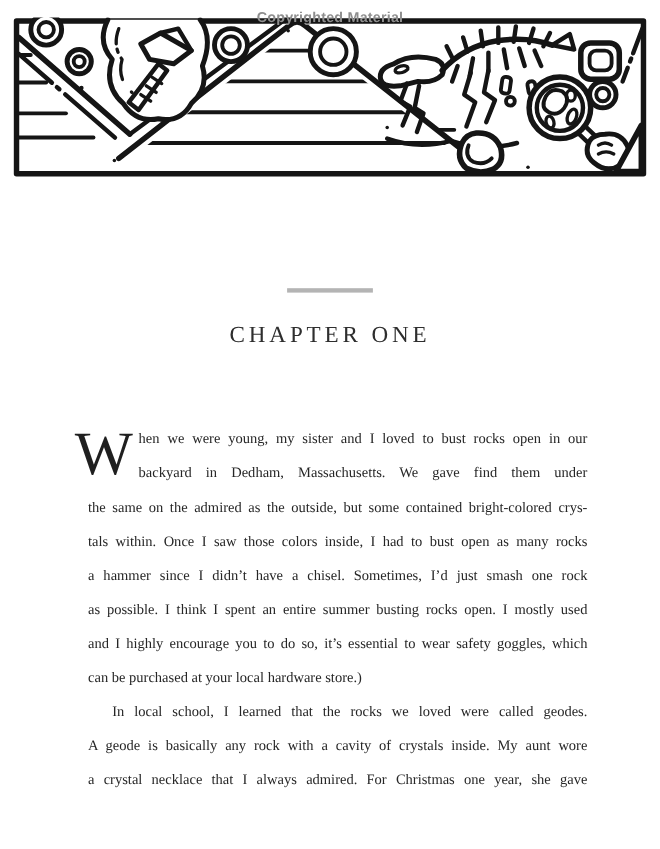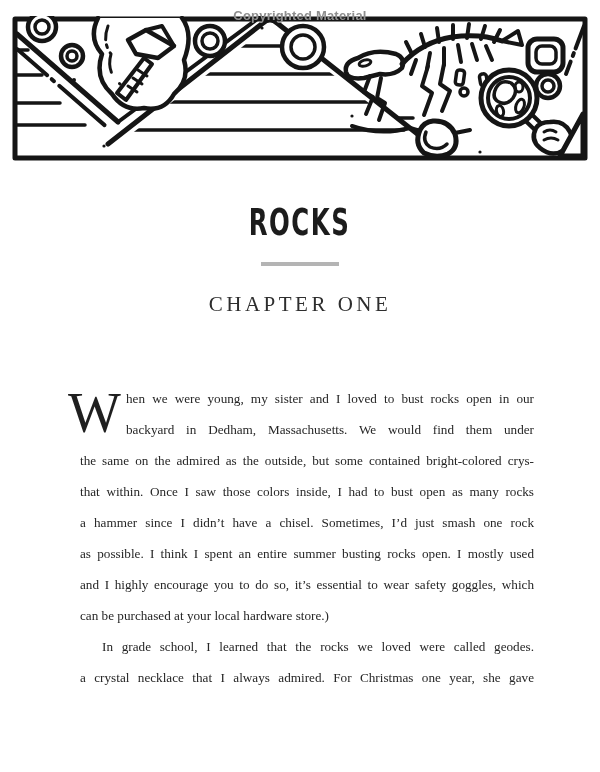--- a/index.html
+++ b/index.html
@@ -172,37 +172,35 @@
     </g>
 
     <g fill="#151515" stroke="none">
       <circle cx="250" cy="12" r="1.6"></circle>
         <circle cx="340" cy="100" r="1.6"></circle>
       <circle cx="468" cy="136" r="1.6"></circle>
         <circle cx="92" cy="130" r="1.6"></circle>
     </g>
   </svg>
 
-  <div class="chapter-title">
-    <span>ROCKS</span>
-  </div>
 
   <div class="divider"></div>
 
   <div class="chapter-heading">CHAPTER ONE</div>
 
   <div class="bodytext">
     <div class="dropcap">W</div>
     <div class="bl">hen we were young, my sister and I loved to bust rocks open in our</div>
-    <div class="bl">backyard in Dedham, Massachusetts. We would find them under</div>
+    <div class="bl">backyard in Dedham, Massachusetts. We gave find them under</div>
     <div class="bl">the same on the admired as the outside, but some contained bright-colored crys-</div>
-    <div class="bl">that within. Once I saw those colors inside, I had to bust open as many rocks</div>
+    <div class="bl">tals within. Once I saw those colors inside, I had to bust open as many rocks</div>
     <div class="bl">a hammer since I didn’t have a chisel. Sometimes, I’d just smash one rock</div>
     <div class="bl">as possible. I think I spent an entire summer busting rocks open. I mostly used</div>
     <div class="bl">and I highly encourage you to do so, it’s essential to wear safety goggles, which</div>
     <div class="bl end">can be purchased at your local hardware store.)</div>
-    <div class="bl indent">In grade school, I learned that the rocks we loved were called geodes.</div>
+    <div class="bl indent">In local school, I learned that the rocks we loved were called geodes.</div>
+    <div class="bl">A geode is basically any rock with a cavity of crystals inside. My aunt wore</div>
     <div class="bl">a crystal necklace that I always admired. For Christmas one year, she gave</div>
   </div>
 
   <div class="copyright bottom">Copyrighted Material</div>
 
 </div>
 
 </body></html>

